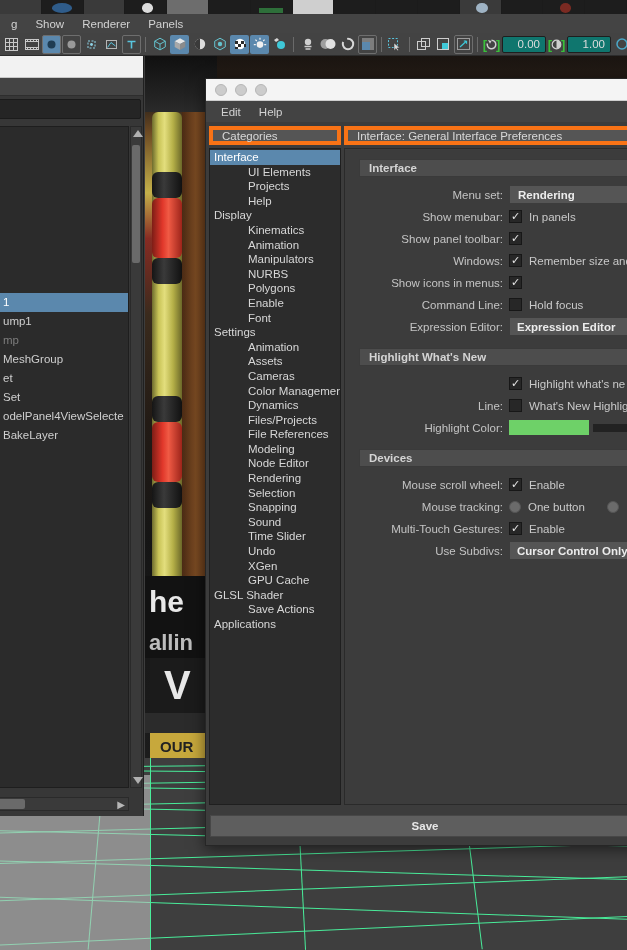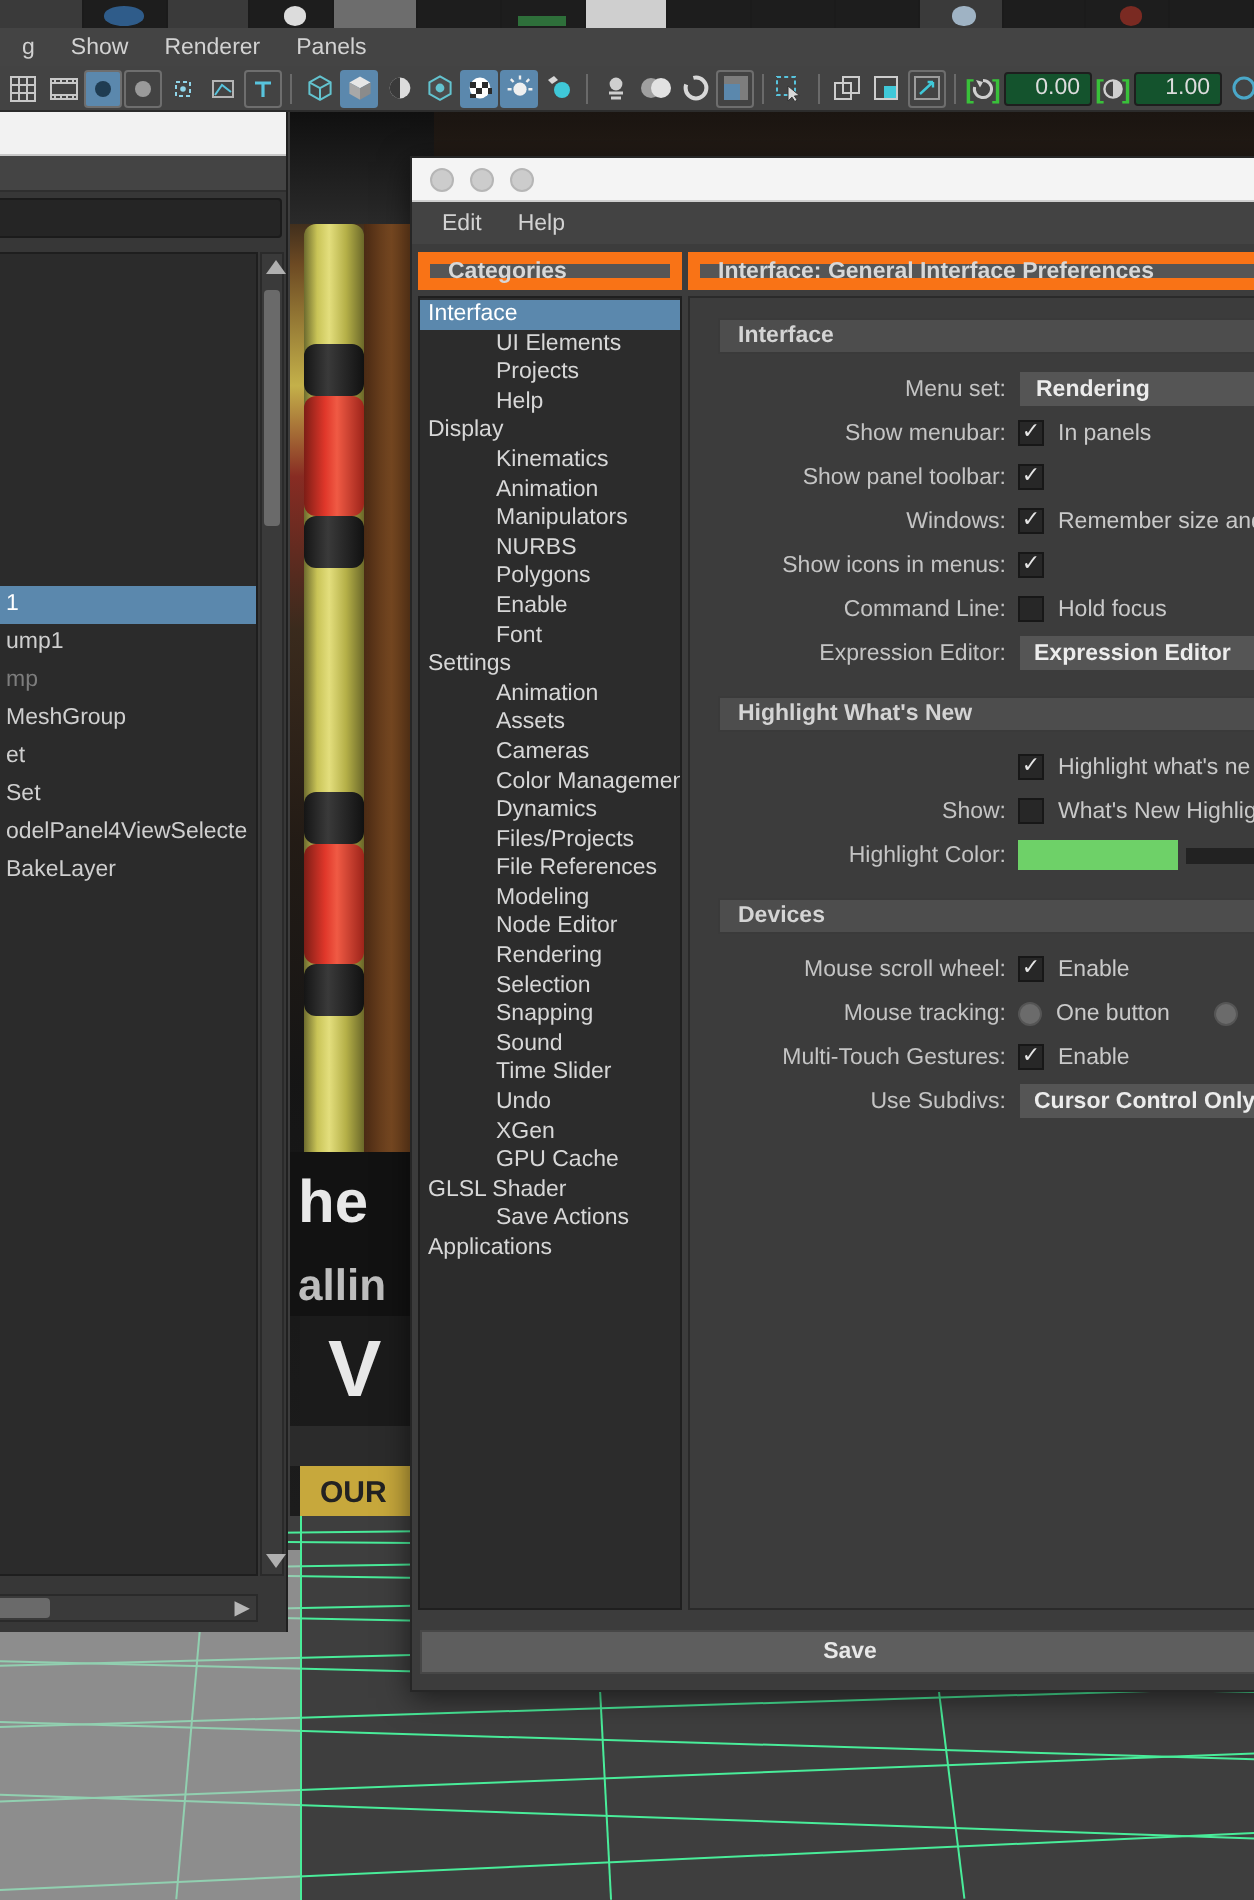--- a/index.html
+++ b/index.html
@@ -49,21 +49,21 @@
   }
   .tbtn {
     width: 19px; height: 19px; border-radius: 2px;
     display: flex; align-items: center; justify-content: center;
     position: relative; flex: none;
   }
   .tbtn.active { background: #5b88ad; }
   .tbtn.framed { border: 1px solid #6e6e6e; }
   .tsep { width: 1px; height: 15px; background: #6a6a6a; margin: 0 3px; flex: none; }
   .numfield {
-    height: 17px; min-width: 44px; background: #14532d;
+    height: 17px; min-width: 44px; background: #0f766e;
     border: 1px solid #1e1e1e; border-radius: 2px;
     color: #dcdcdc; font-size: 11.5px;
     display: flex; align-items: center; justify-content: flex-end;
     padding: 0 5px; flex: none;
   }
   .gbrack { color: #39c13a; font-size: 13px; font-weight: bold; line-height: 1; }
 
   
   .viewport {
     position: absolute; left: 0; top: 56px; width: 627px; height: 894px;
@@ -189,23 +189,23 @@
   .wdot { width: 12px; height: 12px; border-radius: 50%; background: #cccccc; border: 1px solid #b6b6b6; }
   .dlg-menubar {
     height: 21px; background: #434343;
     display: flex; align-items: center; padding-left: 6px;
   }
   .dlg-menu { font-size: 11.5px; color: #d2d2d2; padding: 2px 9px; }
   .dlg-body { position: absolute; left: 0; top: 43px; right: 0; bottom: 36px; display: flex; }
 
   .cat-col { width: 138px; padding: 4px 3px 4px 3px; display: flex; flex-direction: column; }
   .panel-hdr {
-    height: 19px; background: #555555; border: 6px solid #f97316;
+    height: 19px; background: #555555; border: 4px solid #f97316;
     display: flex; align-items: center; padding-left: 9px;
-    font-size: 11.5px; font-weight: bold; color: #d8d8d8;
+    font-size: 11.5px; font-weight: normal; color: #d8d8d8;
     margin-bottom: 3px;
   }
   .cat-list {
     flex: 1; background: #2c2c2c; border: 1px solid #1f1f1f;
     overflow: hidden; padding-top: 1px;
   }
   .cat-row {
     height: 14.6px; line-height: 14.6px; font-size: 11.5px; color: #d7d7d7;
     padding-left: 4px; white-space: nowrap;
   }
@@ -641,21 +641,21 @@
 
           <div class="grp-hdr spaced">Highlight What's New</div>
 
           <div class="row">
             <div class="rlabel"></div>
             <div class="cbox">✓</div>
             <div class="rtext">Highlight what's ne</div>
           </div>
 
           <div class="row">
-            <div class="rlabel">Show:</div>
+            <div class="rlabel">Line:</div>
             <div class="cbox off">✓</div>
             <div class="rtext">What's New Highlig</div>
           </div>
 
           <div class="row">
             <div class="rlabel">Highlight Color:</div>
             <div class="colorswatch" id="hl-swatch" style="background: rgb(110, 209, 104);"></div>
             <div class="colorslider"></div>
           </div>
 

